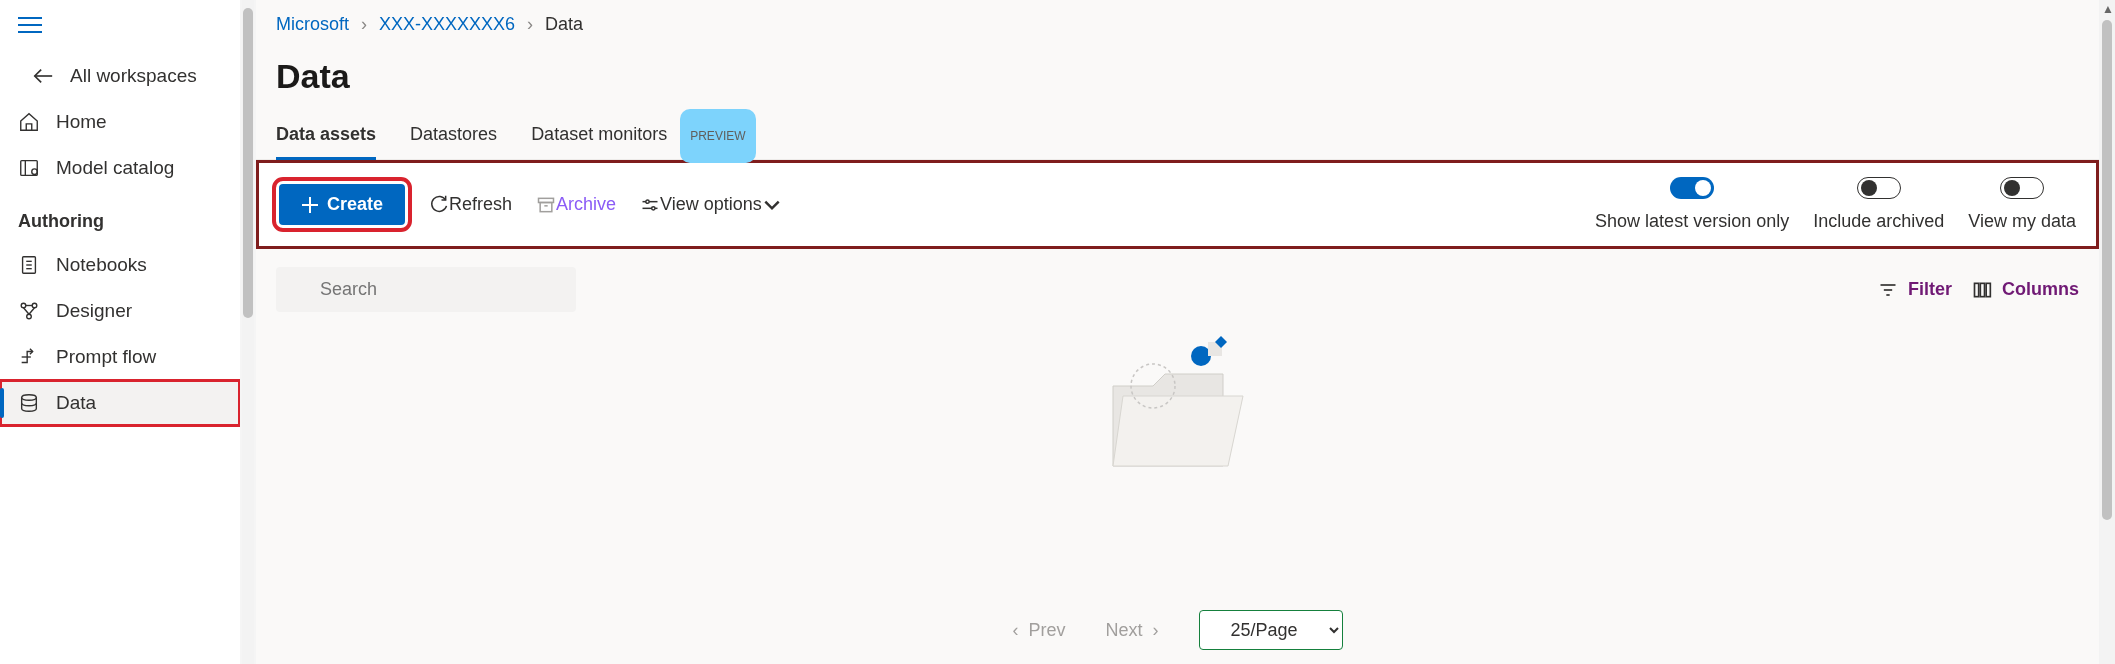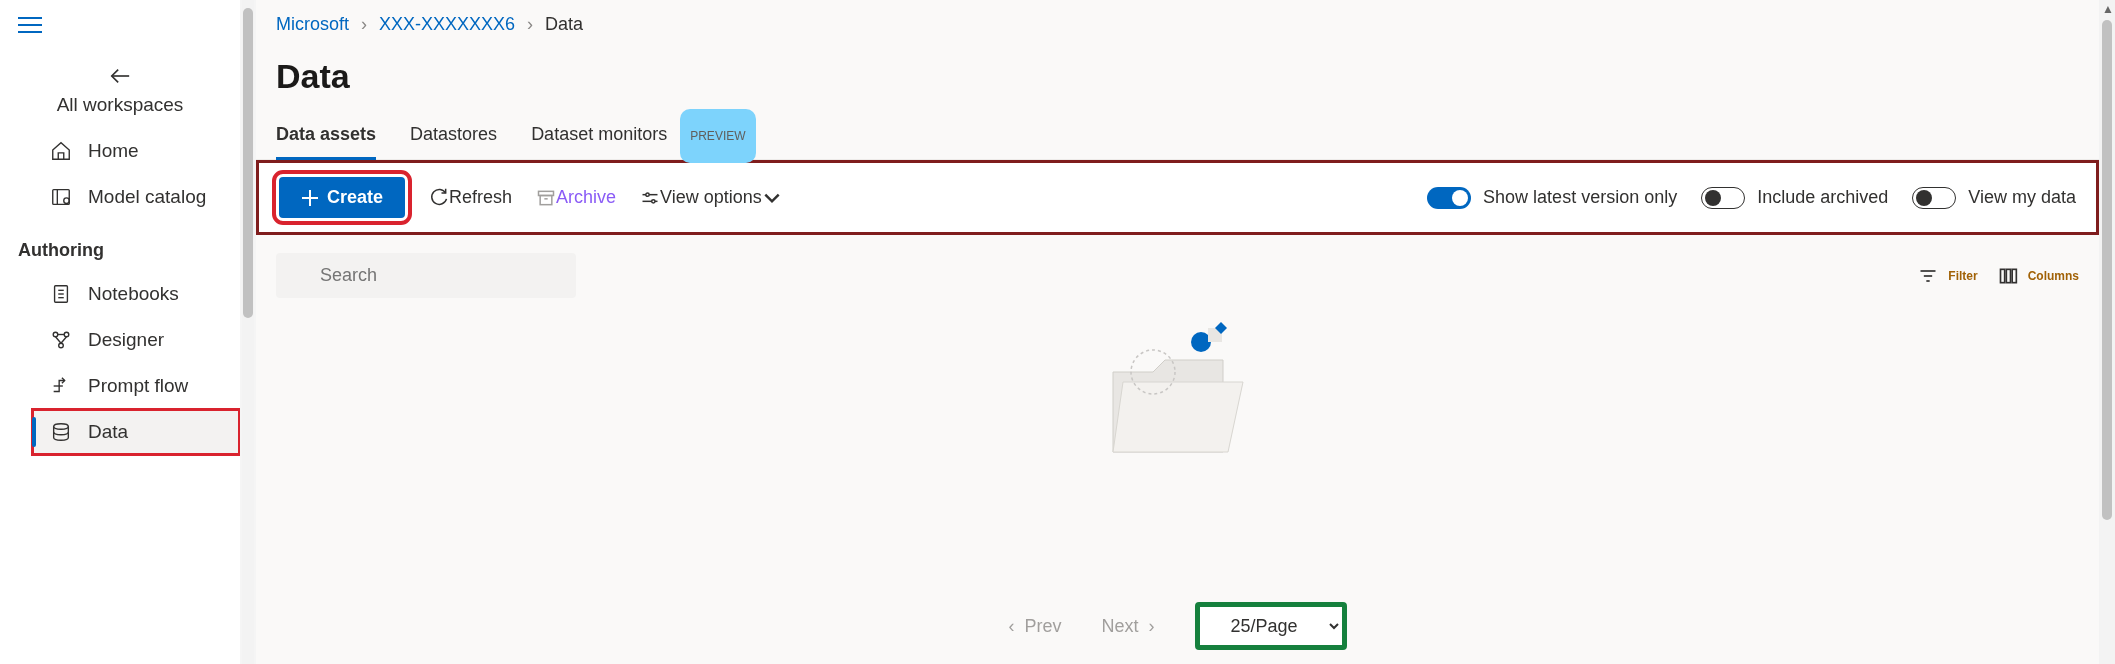--- a/index.html
+++ b/index.html
@@ -3,23 +3,23 @@
 <meta charset="utf-8">
 <style>
 * { box-sizing: border-box; margin: 0; padding: 0; font-family: "Segoe UI", -apple-system, sans-serif; }
 html, body { width: 2115px; height: 664px; overflow: hidden; background: #f5f5f5; }
 .root { display: flex; width: 100%; height: 100%; }
 
 
 .sidebar { width: 240px; background: #fff; display: flex; flex-direction: column; font-size: 19px; color: #323130; position: relative; }
 .hamburger { padding: 16px 18px 14px; cursor: pointer; }
 .hamburger svg { width: 24px; height: 18px; }
-.all-ws { display: flex; align-items: center; gap: 7px; padding: 12px 32px; cursor: pointer; flex-direction: column; }
+.all-ws { display: flex; align-items: center; gap: 16px; padding: 12px 32px; cursor: pointer; }
 .all-ws svg { width: 22px; height: 22px; }
-.nav-item { display: flex; align-items: center; gap: 16px; padding: 12px 18px; cursor: pointer; position: relative; margin-left: 32px; }
+.nav-item { display: flex; align-items: center; gap: 16px; padding: 12px 18px; cursor: pointer; position: relative; }
 .nav-item .ic { width: 22px; height: 22px; display: flex; align-items: center; justify-content: center; }
 .nav-item .ic svg { width: 22px; height: 22px; stroke: #323130; fill: none; stroke-width: 1.5; }
 .section-head { padding: 20px 18px 10px; font-weight: 600; font-size: 18px; color: #323130; }
 .nav-item.active { background: #f3f2f1; }
 .nav-item.active::before { content: ""; position: absolute; left: 0; top: 8px; bottom: 8px; width: 4px; background: #0067c0; border-radius: 2px; }
 .nav-item.highlighted { outline: 3px solid #d9232e; outline-offset: -2px; }
 
 
 .divider-scroll { width: 16px; background: #f5f5f5; position: relative; }
 .divider-scroll .track { position: absolute; left: 2px; top: 0; width: 12px; bottom: 0; background: #f3f3f3; }
@@ -44,43 +44,43 @@
 
 .toolbar { display: flex; align-items: center; padding: 14px 20px; background: #fff; border: 3px solid #7f1d1d; margin: 0; gap: 24px; }
 .btn-primary { background: #0067c0; color: #fff; border: none; padding: 10px 22px; border-radius: 4px; font-size: 18px; font-weight: 600; display: flex; align-items: center; gap: 8px; cursor: pointer; }
 .btn-primary.highlighted { outline: 4px solid #d9232e; outline-offset: 3px; }
 .btn-plain { background: none; border: none; font-size: 18px; display: flex; align-items: center; cursor: pointer; color: #323130; }
 .btn-plain.disabled { color: #8b5cf6; cursor: default; }
 .btn-plain svg { width: 20px; height: 20px; }
 
 .spacer { flex: 1; }
 
-.toggle-row { display: flex; align-items: center; gap: 12px; font-size: 18px; color: #323130; }
+.toggle-row { display: flex; align-items: center; gap: 12px; font-size: 18px; color: #323130; flex-direction: column; }
 .toggle { width: 44px; height: 22px; border-radius: 11px; position: relative; cursor: pointer; }
 .toggle .knob { position: absolute; width: 16px; height: 16px; border-radius: 50%; top: 3px; }
 .toggle.on { background: #0067c0; }
 .toggle.on .knob { right: 3px; background: #fff; }
 .toggle.off { background: #fff; border: 1px solid #323130; }
 .toggle.off .knob { left: 3px; background: #323130; top: 2px; }
 
 
 .filter-row { display: flex; align-items: center; padding: 18px 20px 10px; gap: 20px; }
 .search-box { background: #f3f2f1; border: none; border-radius: 4px; padding: 12px 16px 12px 44px; font-size: 18px; width: 300px; position: relative; }
 .search-wrap { position: relative; }
 .search-wrap .sicon { position: absolute; left: 14px; top: 50%; transform: translateY(-50%); color: #605e5c; }
-.fc-btn { display: flex; align-items: center; gap: 10px; font-size: 12px; font-weight: 600; cursor: pointer; color: #a16207; }
+.fc-btn { display: flex; align-items: center; gap: 10px; font-size: 18px; font-weight: 600; cursor: pointer; color: #701a75; }
 
 
 .empty { flex: 1; display: flex; flex-direction: column; align-items: center; justify-content: flex-start; padding-top: 4px; }
 .empty svg { width: 170px; height: 170px; }
 
 
 .pager { display: flex; align-items: center; justify-content: center; gap: 40px; padding: 14px 0; font-size: 18px; color: #a19f9d; }
 .pager .pg { display: flex; align-items: center; gap: 10px; cursor: pointer; }
-.pager select { font-size: 18px; padding: 8px 27px; border: 5px solid #15803d; border-radius: 4px; background: #fff; color: #323130; }
+.pager select { font-size: 18px; padding: 8px 27px; border: 1px solid #15803d; border-radius: 4px; background: #fff; color: #323130; }
 
 
 .right-scroll { width: 16px; background: #f3f3f3; position: relative; }
 .right-scroll .arrow { position: absolute; left: 3px; font-size: 12px; color: #666; }
 .right-scroll .thumb { position: absolute; left: 3px; top: 20px; width: 10px; height: 500px; background: #c1c1c1; border-radius: 5px; }
 </style>
 </head>
 <body>
 
 <div class="root">

